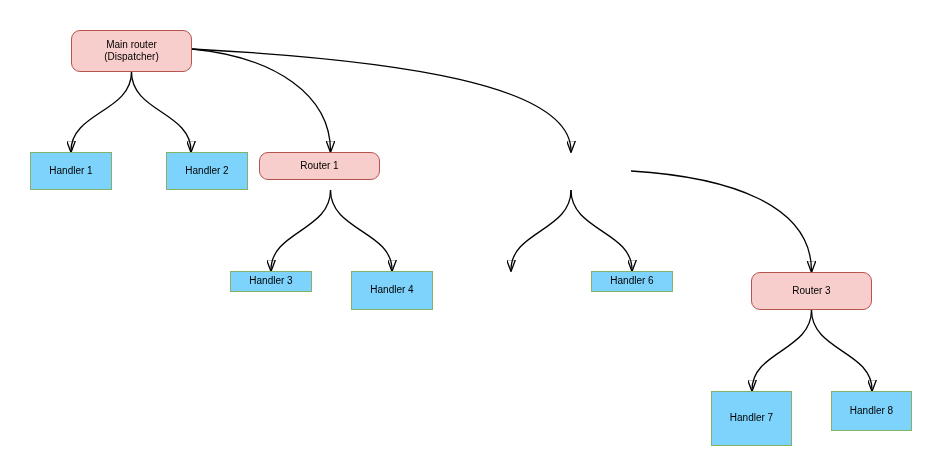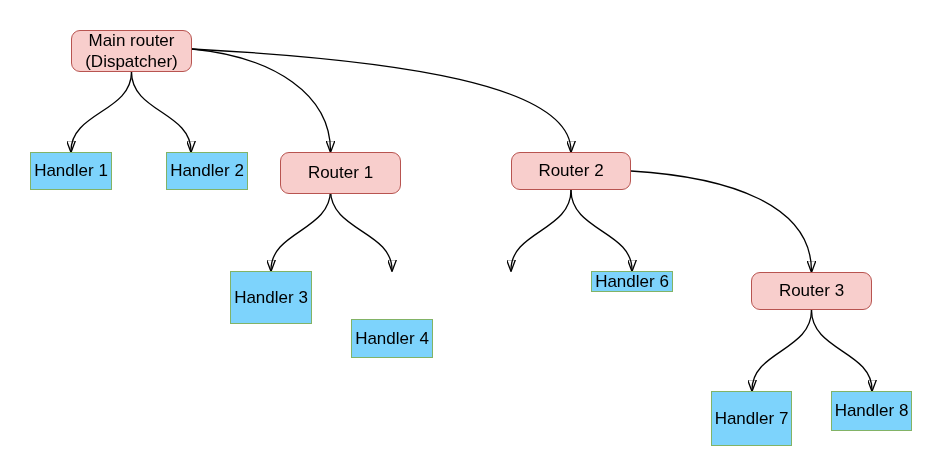--- a/index.html
+++ b/index.html
@@ -26,21 +26,21 @@
     fill: none;
     stroke: #000000;
     stroke-width: 1.3;
   }
   .node {
     position: absolute;
     box-sizing: border-box;
     display: flex;
     align-items: center;
     justify-content: center;
-    font-size: 17px;
+    font-size: 10px;
     color: #000000;
     text-align: center;
   }
   .node .node-label {
     white-space: pre-line;
     line-height: 1.25;
   }
   .router {
     background: #f8cecc;
     border: 1.3px solid #b85450;
@@ -81,33 +81,30 @@
   </div>
 
   <div class="node handler" style="left:30px; top:152px; width:82px; height:38px;">
     <span class="node-label">Handler 1</span>
   </div>
 
   <div class="node handler" style="left:166px; top:152px; width:82px; height:38px;">
     <span class="node-label">Handler 2</span>
   </div>
 
-  <div class="node router" style="left:280px; top:152px; width:121px; height:42px;">
+  <div class="node router" style="left:259px; top:152px; width:121px; height:28px;">
     <span class="node-label">Router 1</span>
   </div>
 
-  <div class="node router" style="left:511px; top:152px; width:120px; height:38px;">
-    <span class="node-label">Router 2</span>
-  </div>
 
-  <div class="node handler" style="left:230px; top:271px; width:82px; height:53px;">
+  <div class="node handler" style="left:230px; top:271px; width:82px; height:21px;">
     <span class="node-label">Handler 3</span>
   </div>
 
-  <div class="node handler" style="left:351px; top:271px; width:82px; height:39px;margin-top:48px;">
+  <div class="node handler" style="left:351px; top:271px; width:82px; height:39px;">
     <span class="node-label">Handler 4</span>
   </div>
 
 
   <div class="node handler" style="left:591px; top:271px; width:82px; height:21px;">
     <span class="node-label">Handler 6</span>
   </div>
 
   <div class="node router" style="left:751px; top:272px; width:121px; height:38px;">
     <span class="node-label">Router 3</span>

